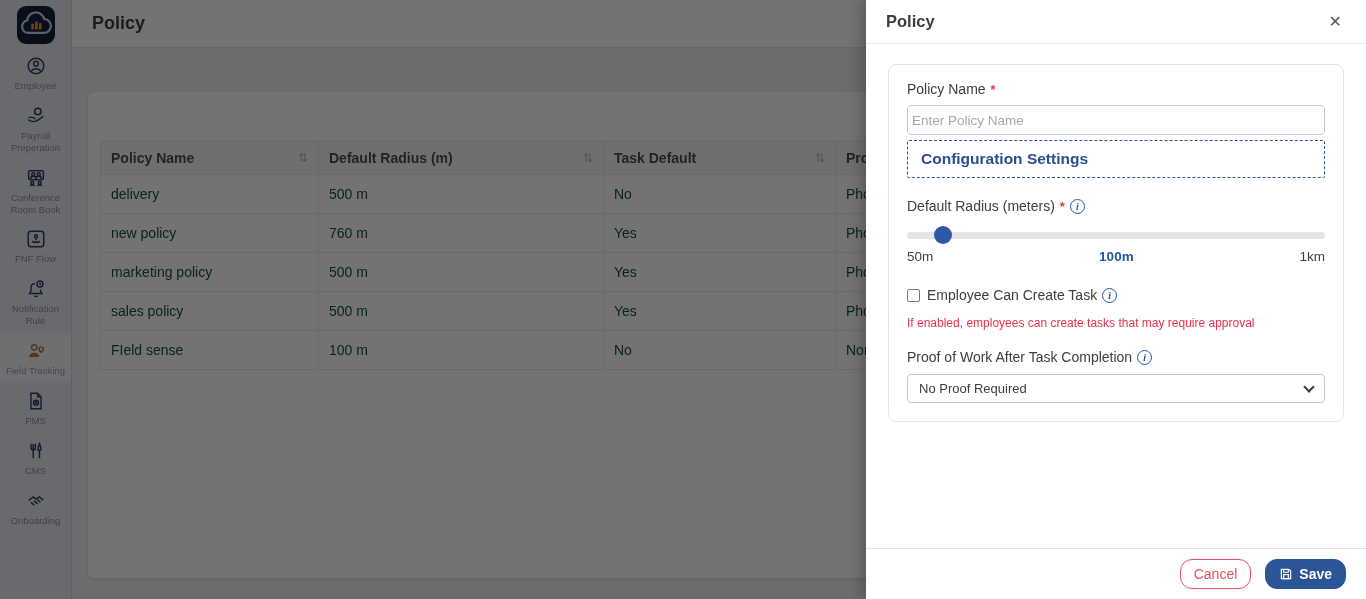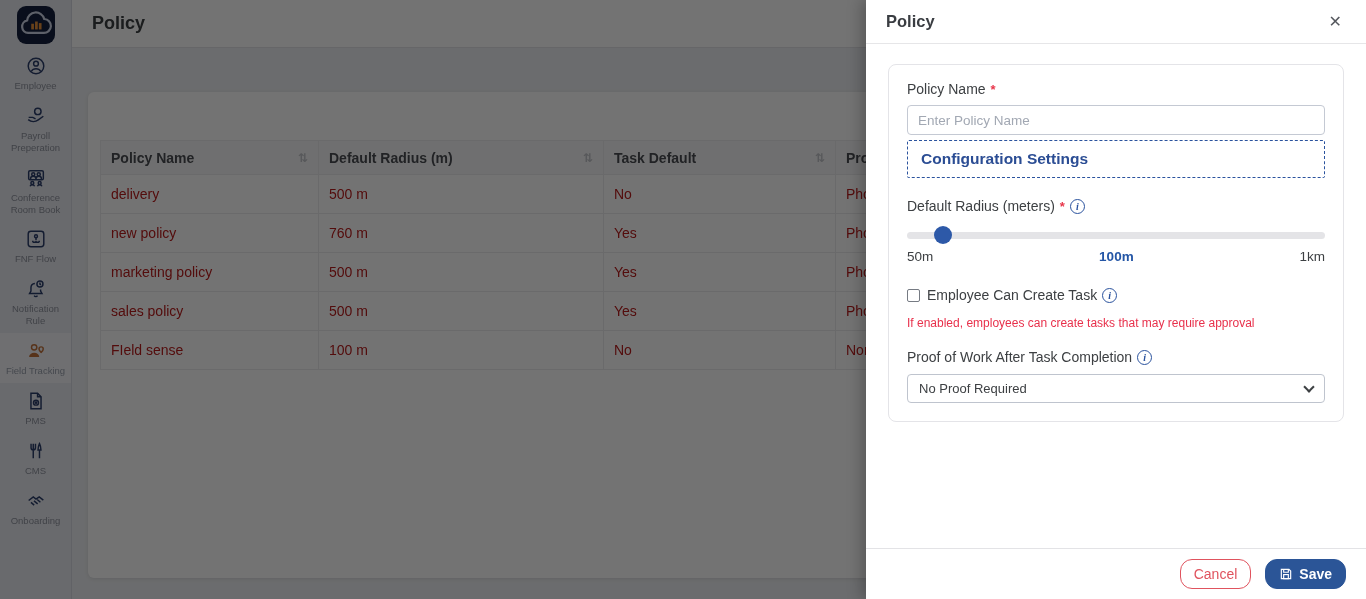--- a/index.html
+++ b/index.html
@@ -26,21 +26,21 @@
   .main { position:absolute; left:72px; top:0; width:1294px; height:100%; }
   .main-header { height:48px; background:#ffffff; border-bottom:1px solid #e3e3e6;
     display:flex; align-items:center; padding-left:20px; }
   .page-title { font-size:18px; font-weight:600; color:#3c4043; }
   .content { padding:44px 0 0 16px; }
   .card { width:1262px; height:486px; background:#fff; border-radius:6px;
     box-shadow:0 1px 4px rgba(0,0,0,.10); padding:48px 12px 12px 12px; }
   table.policy-table { border-collapse:collapse; width:1150px; table-layout:fixed; font-size:14px; }
   .policy-table th, .policy-table td { border:1px solid #ebebed; text-align:left; padding:0 10px; }
   .policy-table th { height:34px; background:#f7f7f8; color:#4a4d52; font-weight:700; cursor:pointer; }
-  .policy-table td { height:39px; color:#b91c1c; background:#fff; }
+  .policy-table td { height:39px; color:#14532d; background:#fff; }
   .th-inner { display:flex; align-items:center; justify-content:space-between; }
   .sort { color:#c2c4c9; font-size:12px; font-family:"DejaVu Sans",sans-serif; }
   .col1{width:218px} .col2{width:285px} .col3{width:232px} .col4{width:415px}
 
   
   .overlay { position:absolute; left:0; top:0; width:866px; height:100%;
     background:rgba(0,0,0,0.55); z-index:40; }
 
   
   .drawer { position:absolute; right:0; top:0; width:500px; height:100%; background:#fff;
@@ -53,21 +53,21 @@
   .drawer-body { padding:20px 22px; }
   .form-card { border:1px solid #e4e4e8; border-radius:8px; padding:16px 18px 18px; }
 
   .field-label { font-size:14px; color:#3d4043; display:flex; align-items:center; gap:5px; }
   .req { color:#e8364a; font-size:13px; font-weight:700; }
   .info-icon { width:15px; height:15px; border:1.3px solid #2b539e; border-radius:50%;
     color:#2b539e; font-size:10px; font-weight:700; display:inline-flex; align-items:center;
     justify-content:center; font-family:"Liberation Serif","DejaVu Serif",serif; font-style:italic; cursor:pointer; }
 
   .text-input { margin-top:8px; width:100%; height:30px; border:1px solid #c4c9d3; border-radius:4px;
-    padding:0 10px; font-size:13.5px; color:#3d4043; font-family:inherit; outline:none; }
+    padding:0 4px; font-size:13.5px; color:#3d4043; font-family:inherit; outline:none; }
   .text-input::placeholder { color:#a2a8b3; }
 
   .config-box { margin-top:5px; border:1.5px dashed #2b539e; border-radius:2px;
     padding:9px 13px; cursor:pointer; }
   .config-box span { color:#2b4d94; font-size:15.5px; font-weight:700; }
 
   .radius-label { margin-top:20px; }
   .slider { position:relative; margin-top:12px; height:18px; cursor:pointer; }
   .slider-track { position:absolute; top:6px; left:0; width:100%; height:7px;
     background:#e4e4e7; border-radius:4px; }

